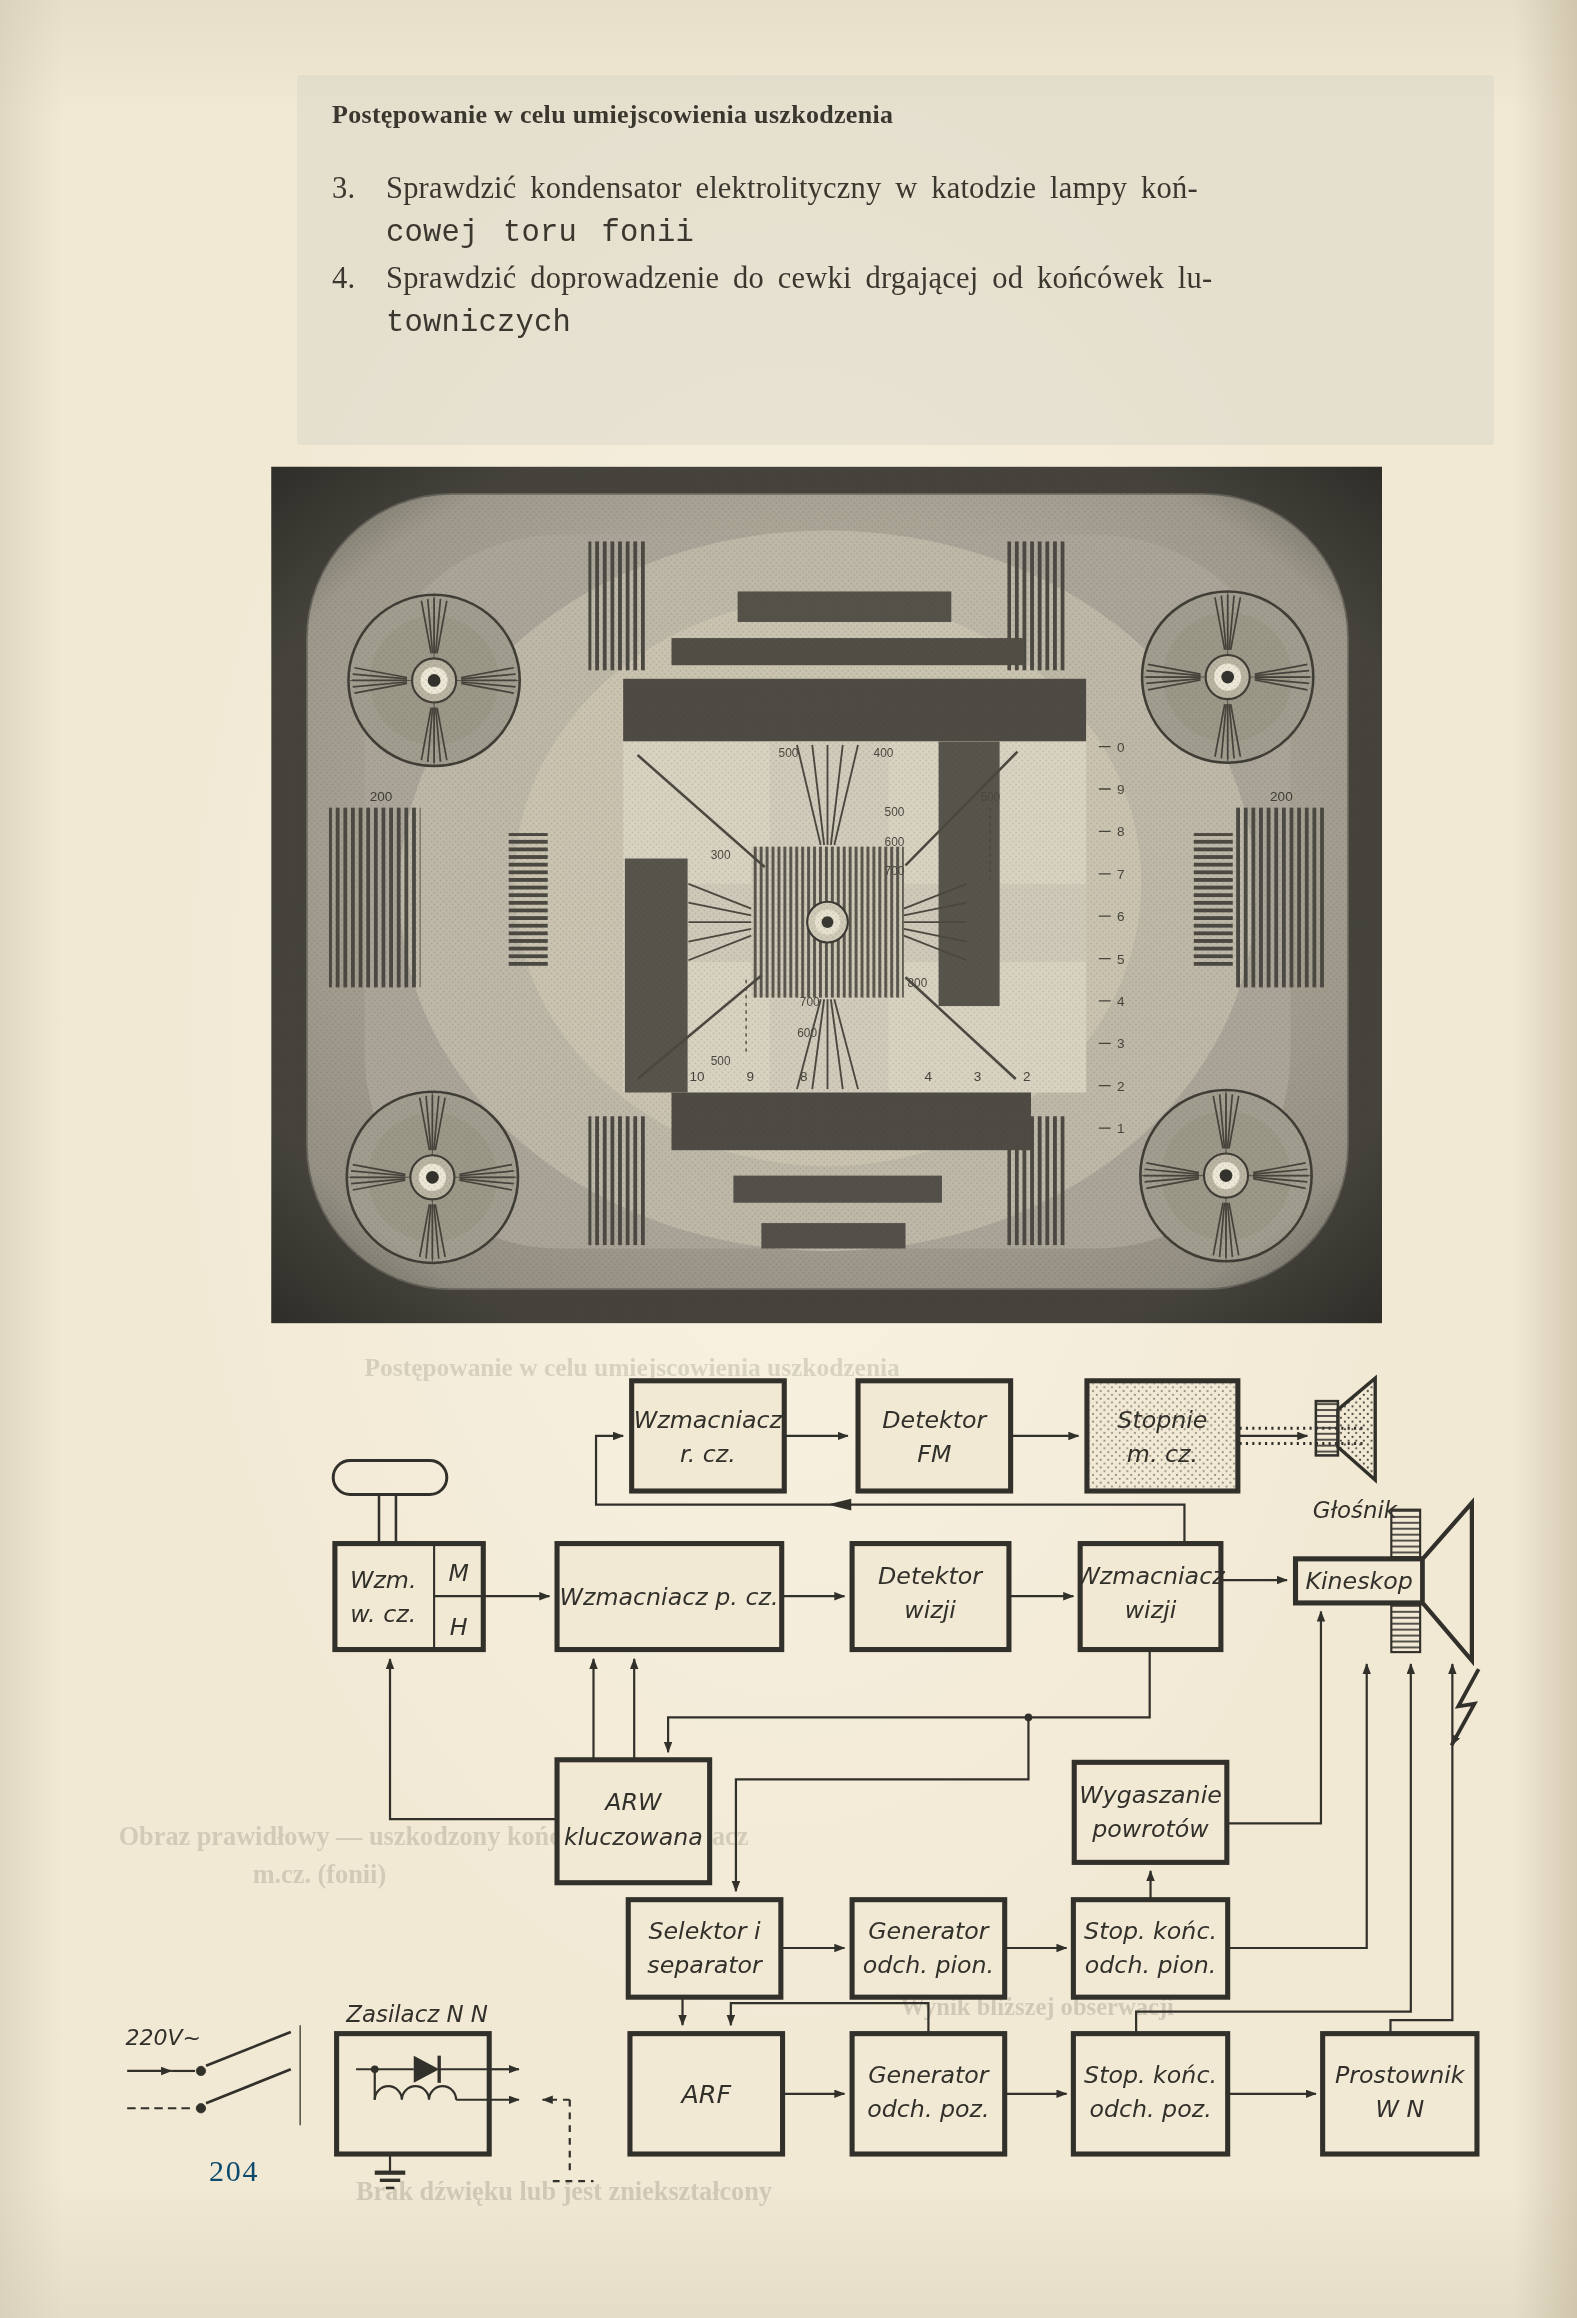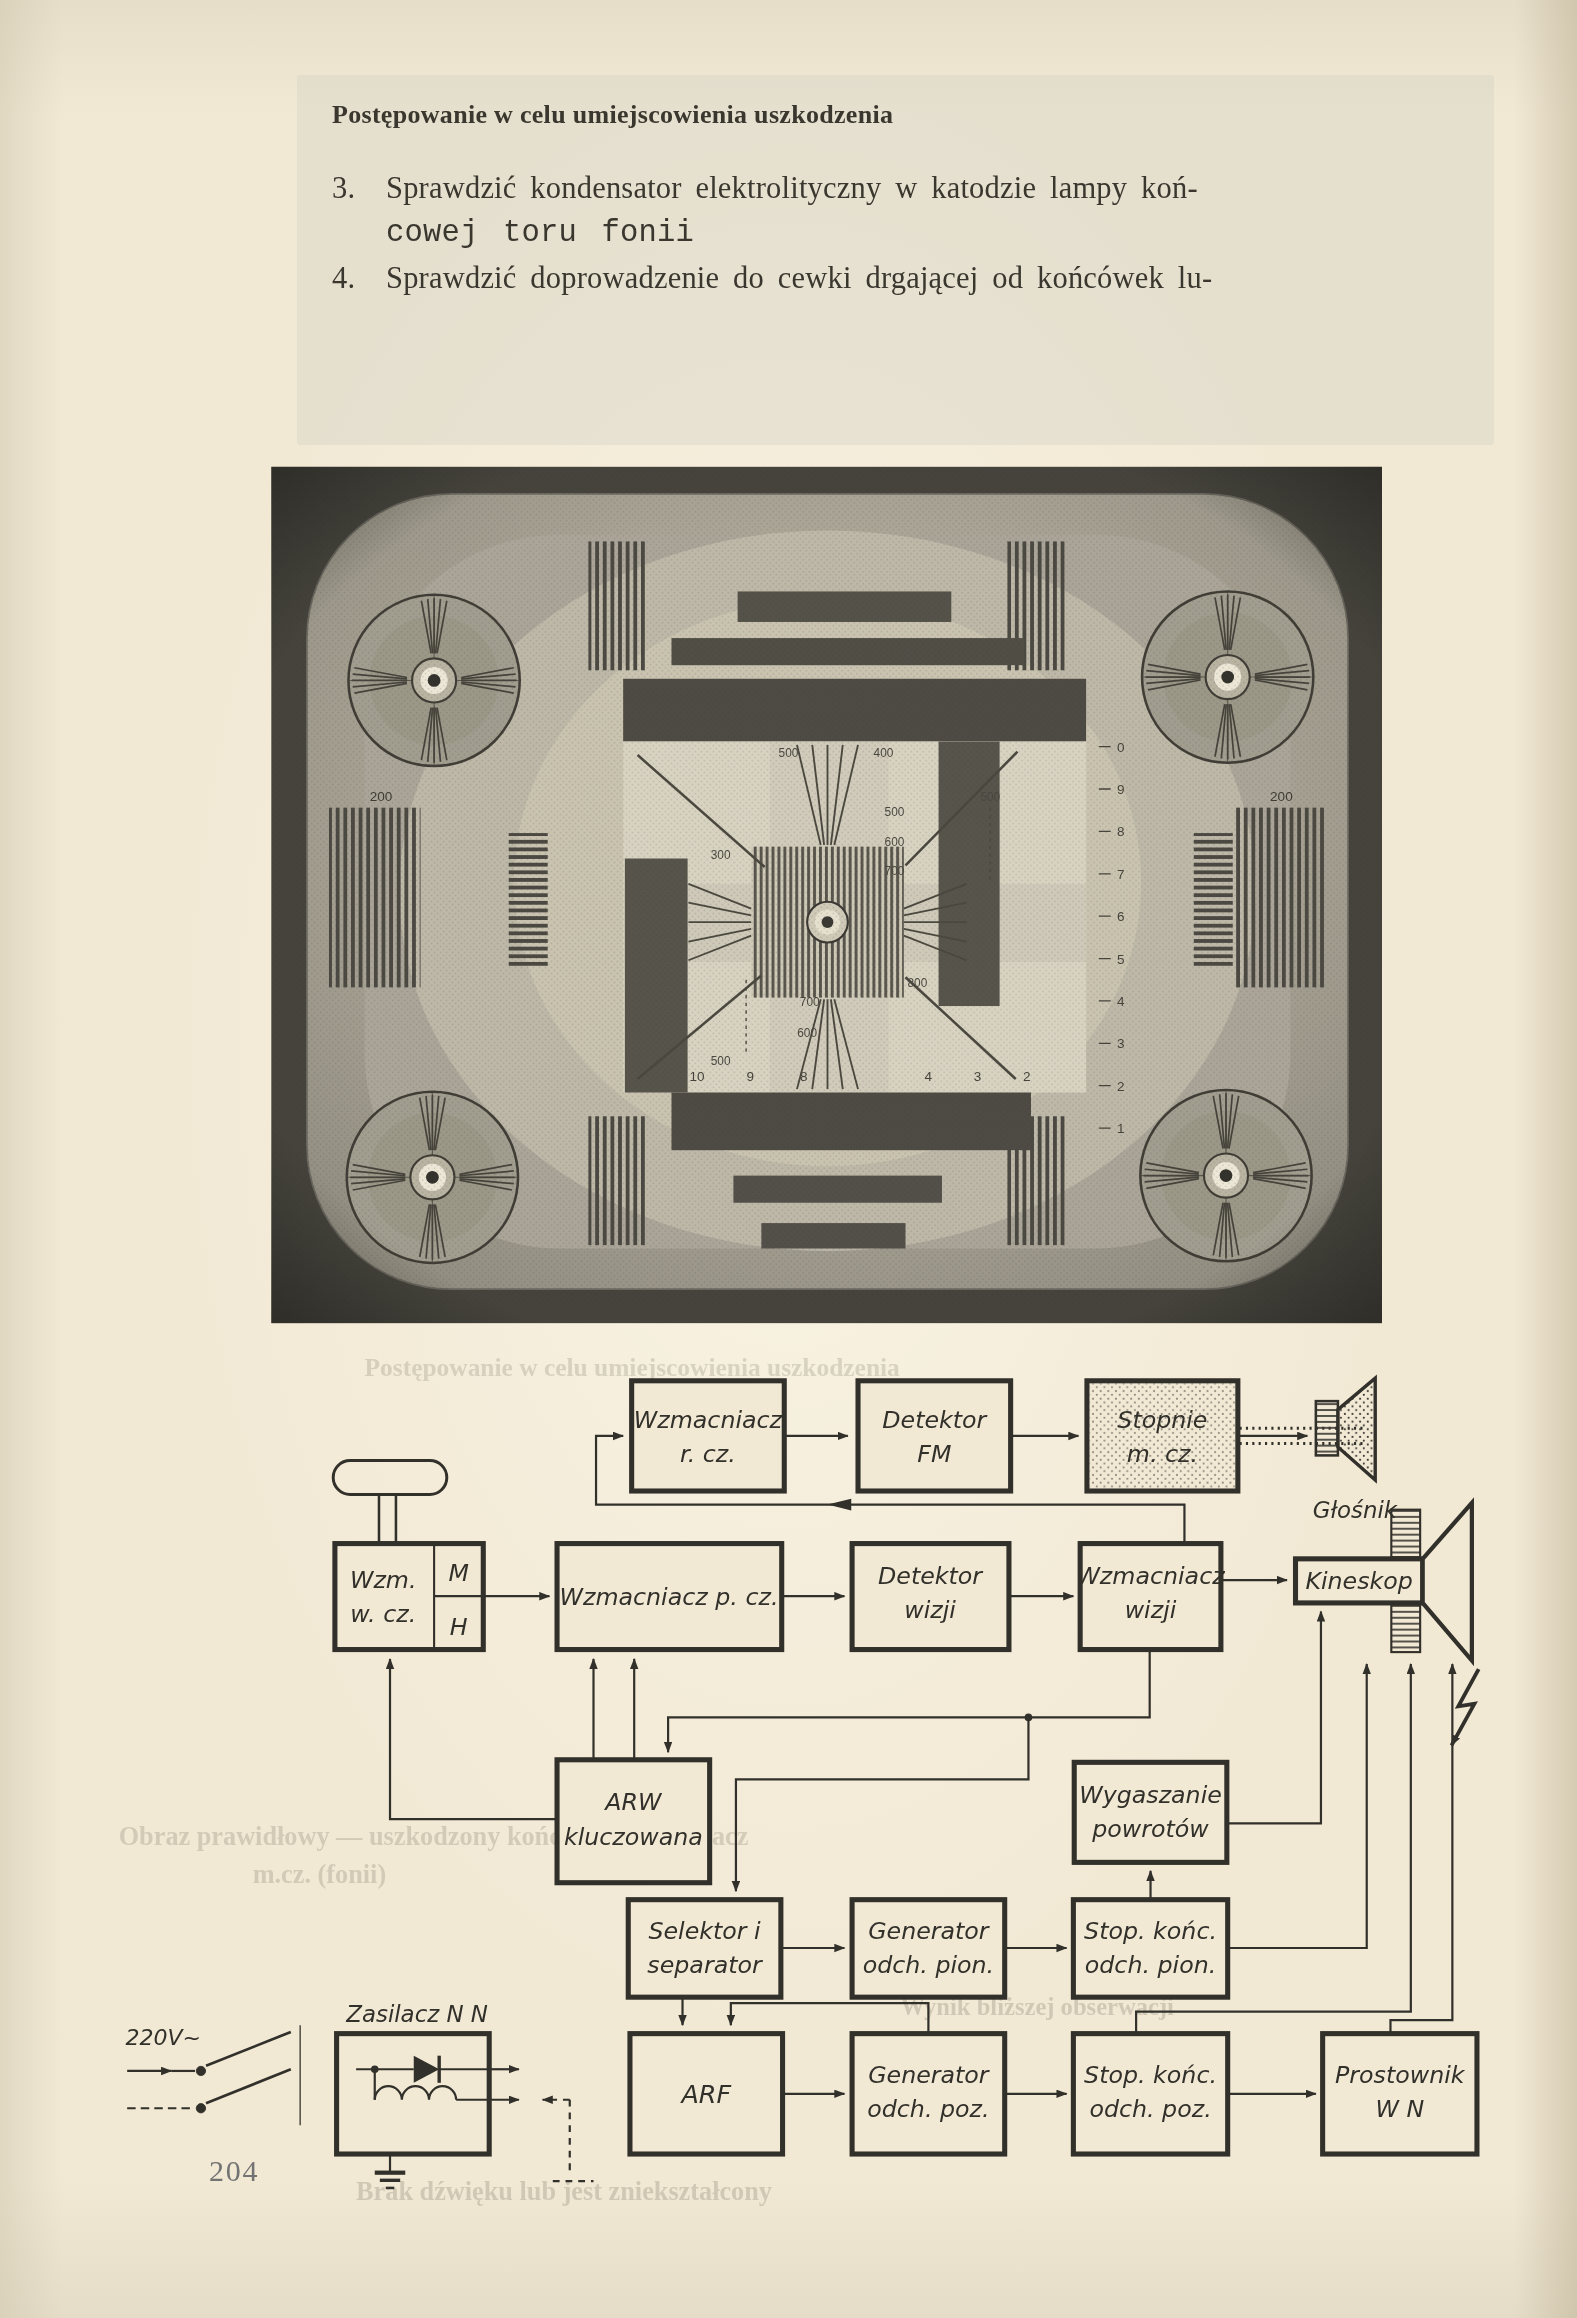--- a/index.html
+++ b/index.html
@@ -15,35 +15,36 @@
       linear-gradient(180deg, rgba(210,202,180,.35) 0%, rgba(210,202,180,0) 5%, rgba(210,202,180,0) 94%, rgba(210,202,180,.4) 100%);
   }
   #head-tint{position:absolute;left:297px;top:75px;width:1197px;height:370px;z-index:1;
     background:rgba(206,204,194,.34);border-radius:3.4px;}
   .textlayer{position:absolute;z-index:3;color:#3a372f;}
   #heading{left:332px;top:100px;font-weight:bold;font-size:26px;letter-spacing:0.3px;}
   #proclist{left:332px;top:166px;width:1001px;font-size:30.5px;line-height:45px;word-spacing:6px;letter-spacing:0.2px;}
   .pl-line{white-space:nowrap;}
   .pl-num{display:inline-block;width:54px;}
   .pl-cont{padding-left:54px;font-family:Liberation Mono, monospace;}
-  #pagenum{left:209px;top:2154px;font-size:30px;letter-spacing:1.7px;color:#737373;}
+  #pagenum{left:209px;top:2154px;font-size:30px;letter-spacing:1.7px;color:#0c4a6e;}
   #artwork{position:absolute;left:0;top:0;z-index:2;}
 </style>
 </head>
 <body>
 
 <div id="paper-shade"></div>
 <div id="head-tint"></div>
 
 <div id="heading" class="textlayer">Postępowanie w celu umiejscowienia uszkodzenia</div>
 
 <div id="proclist" class="textlayer">
   <div class="pl-line"><span class="pl-num">3.</span><span>Sprawdzić kondensator elektrolityczny w katodzie lampy koń-</span></div>
   <div class="pl-line pl-cont"><span>cowej toru fonii</span></div>
   <div class="pl-line"><span class="pl-num">4.</span><span>Sprawdzić doprowadzenie do cewki drgającej od końcówek lu-</span></div>
+  <div class="pl-line pl-cont"><span>towniczych</span></div>
 </div>
 
 <div id="pagenum" class="textlayer">204</div>
 
 <svg id="artwork" width="1577" height="2319" viewBox="0 0 1860 2734" xmlns="http://www.w3.org/2000/svg">
   <defs>
     <marker id="arr" markerUnits="userSpaceOnUse" markerWidth="16" markerHeight="14" refX="12" refY="5" orient="auto">
       <path d="M0,0 L13,5 L0,10 z" fill="#32302a"></path>
     </marker>
     <pattern id="vstripe" width="9" height="12" patternUnits="userSpaceOnUse">

